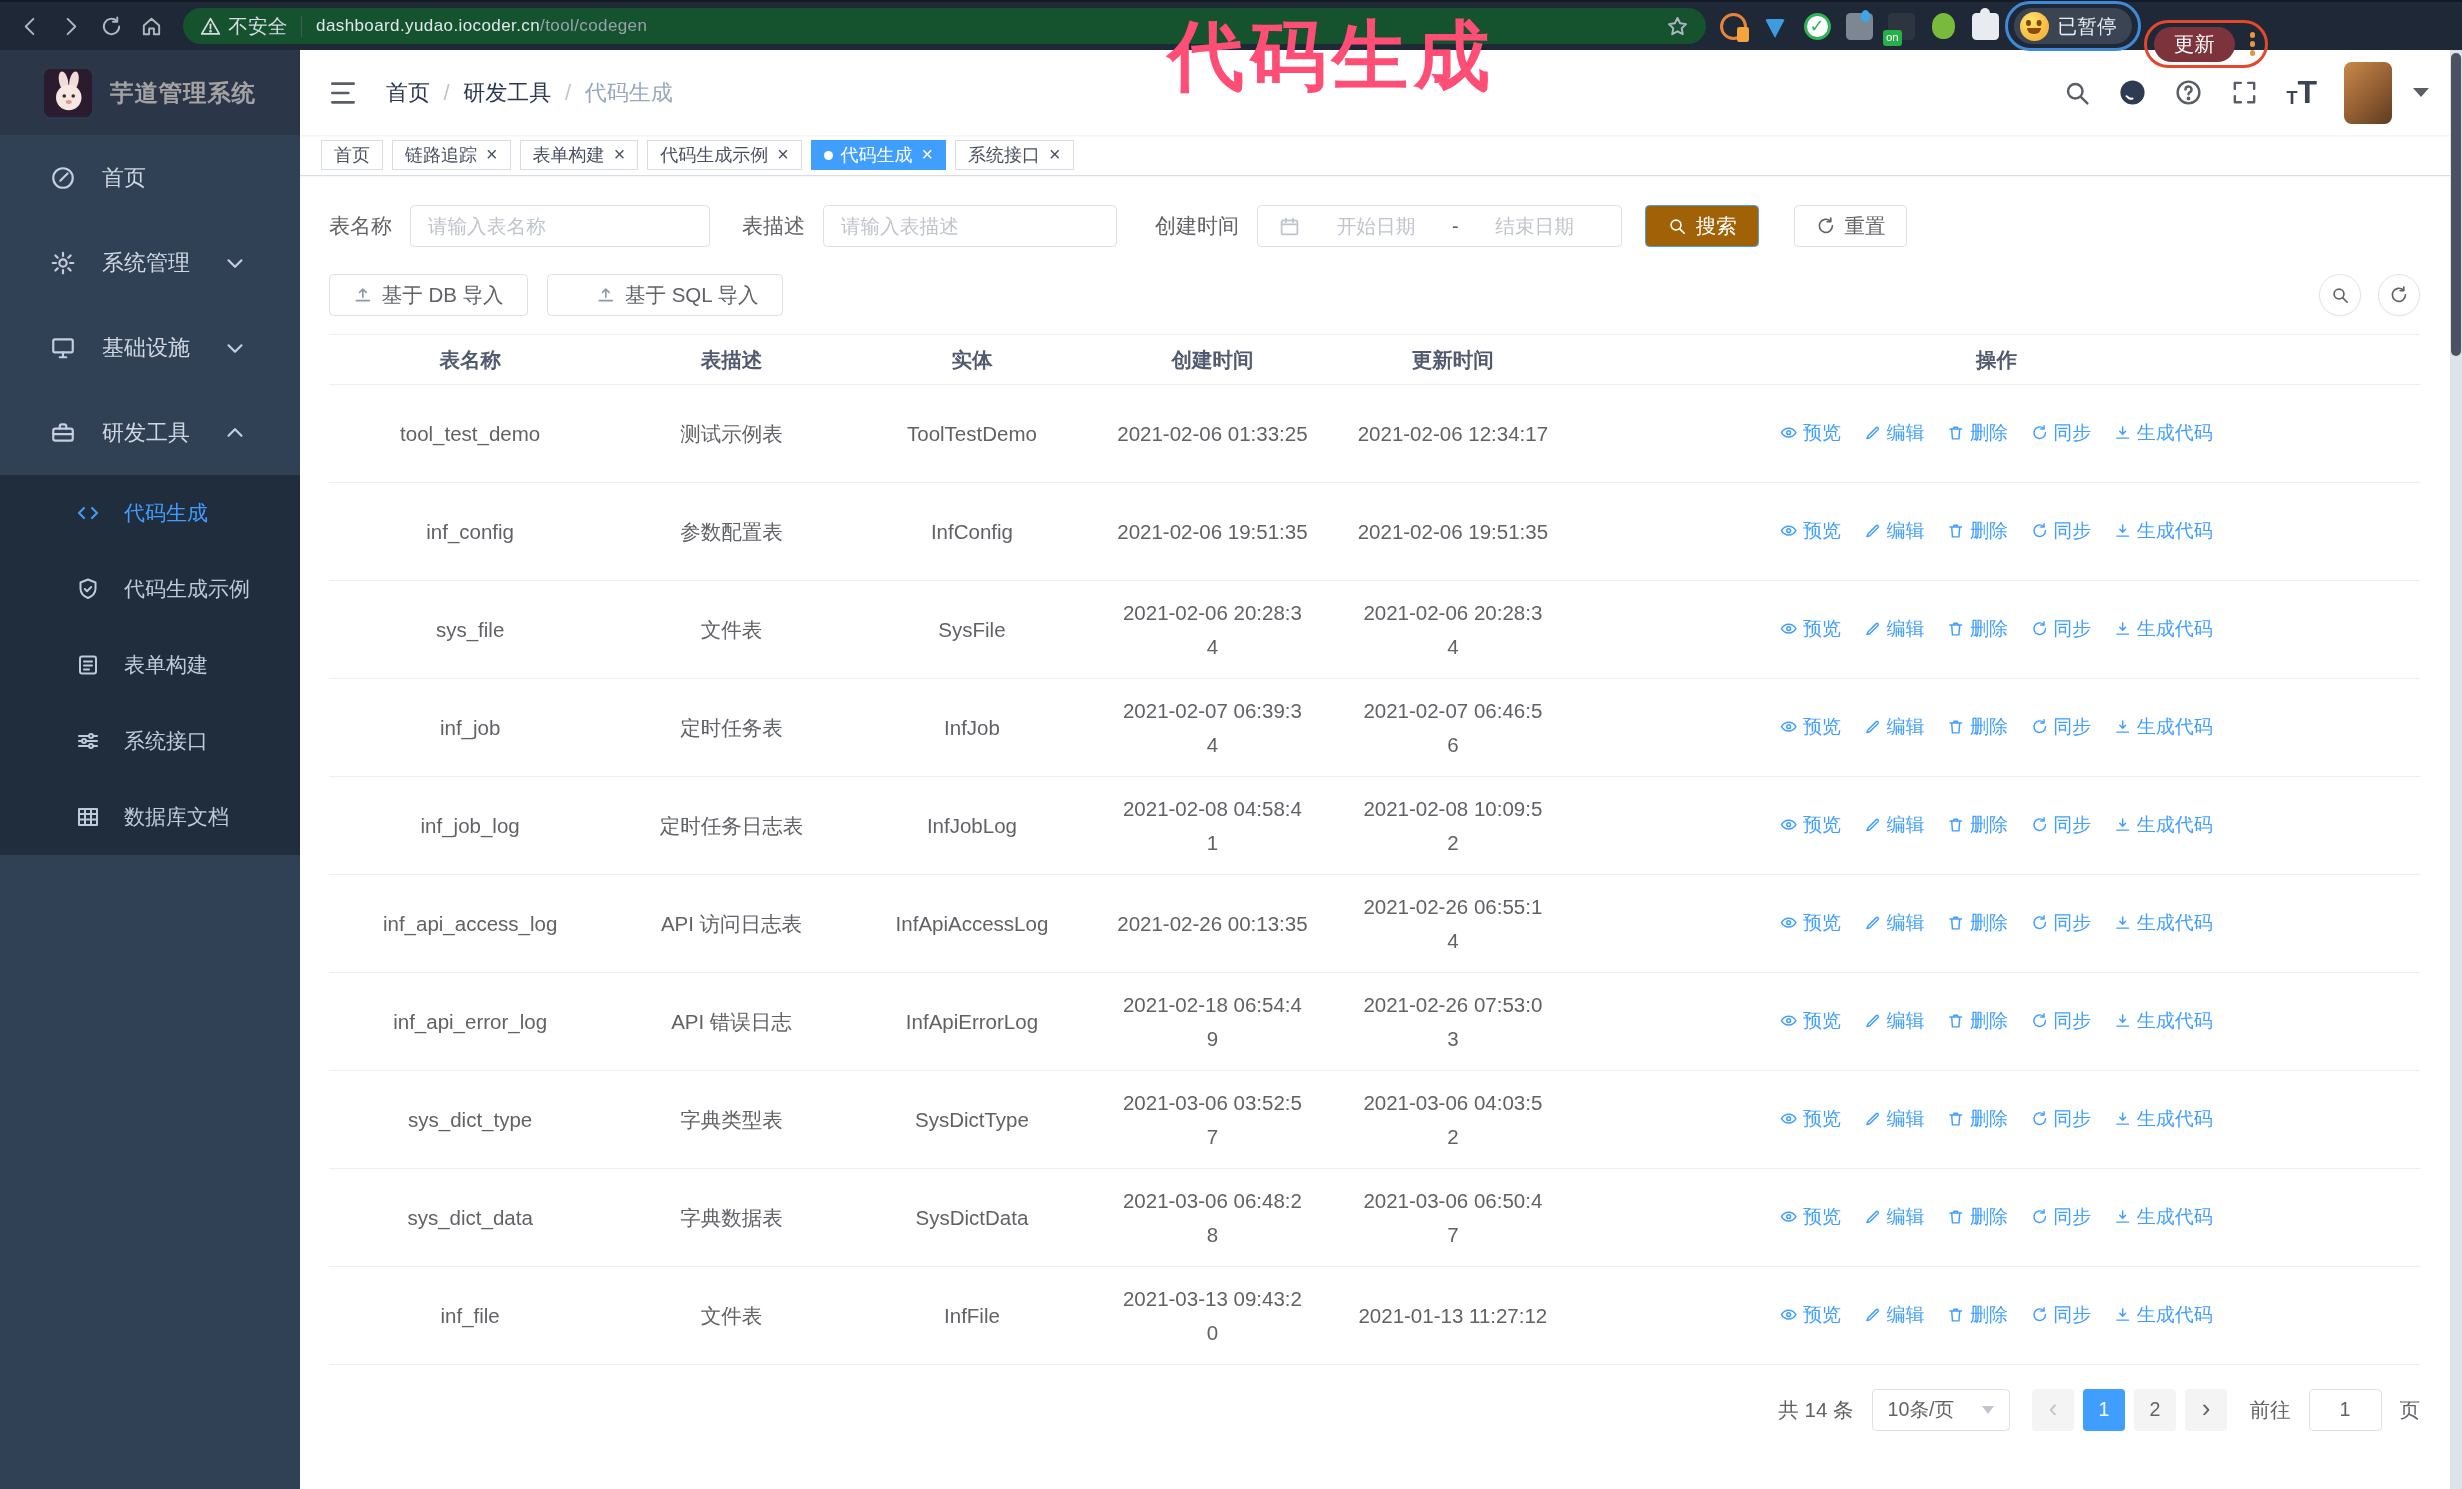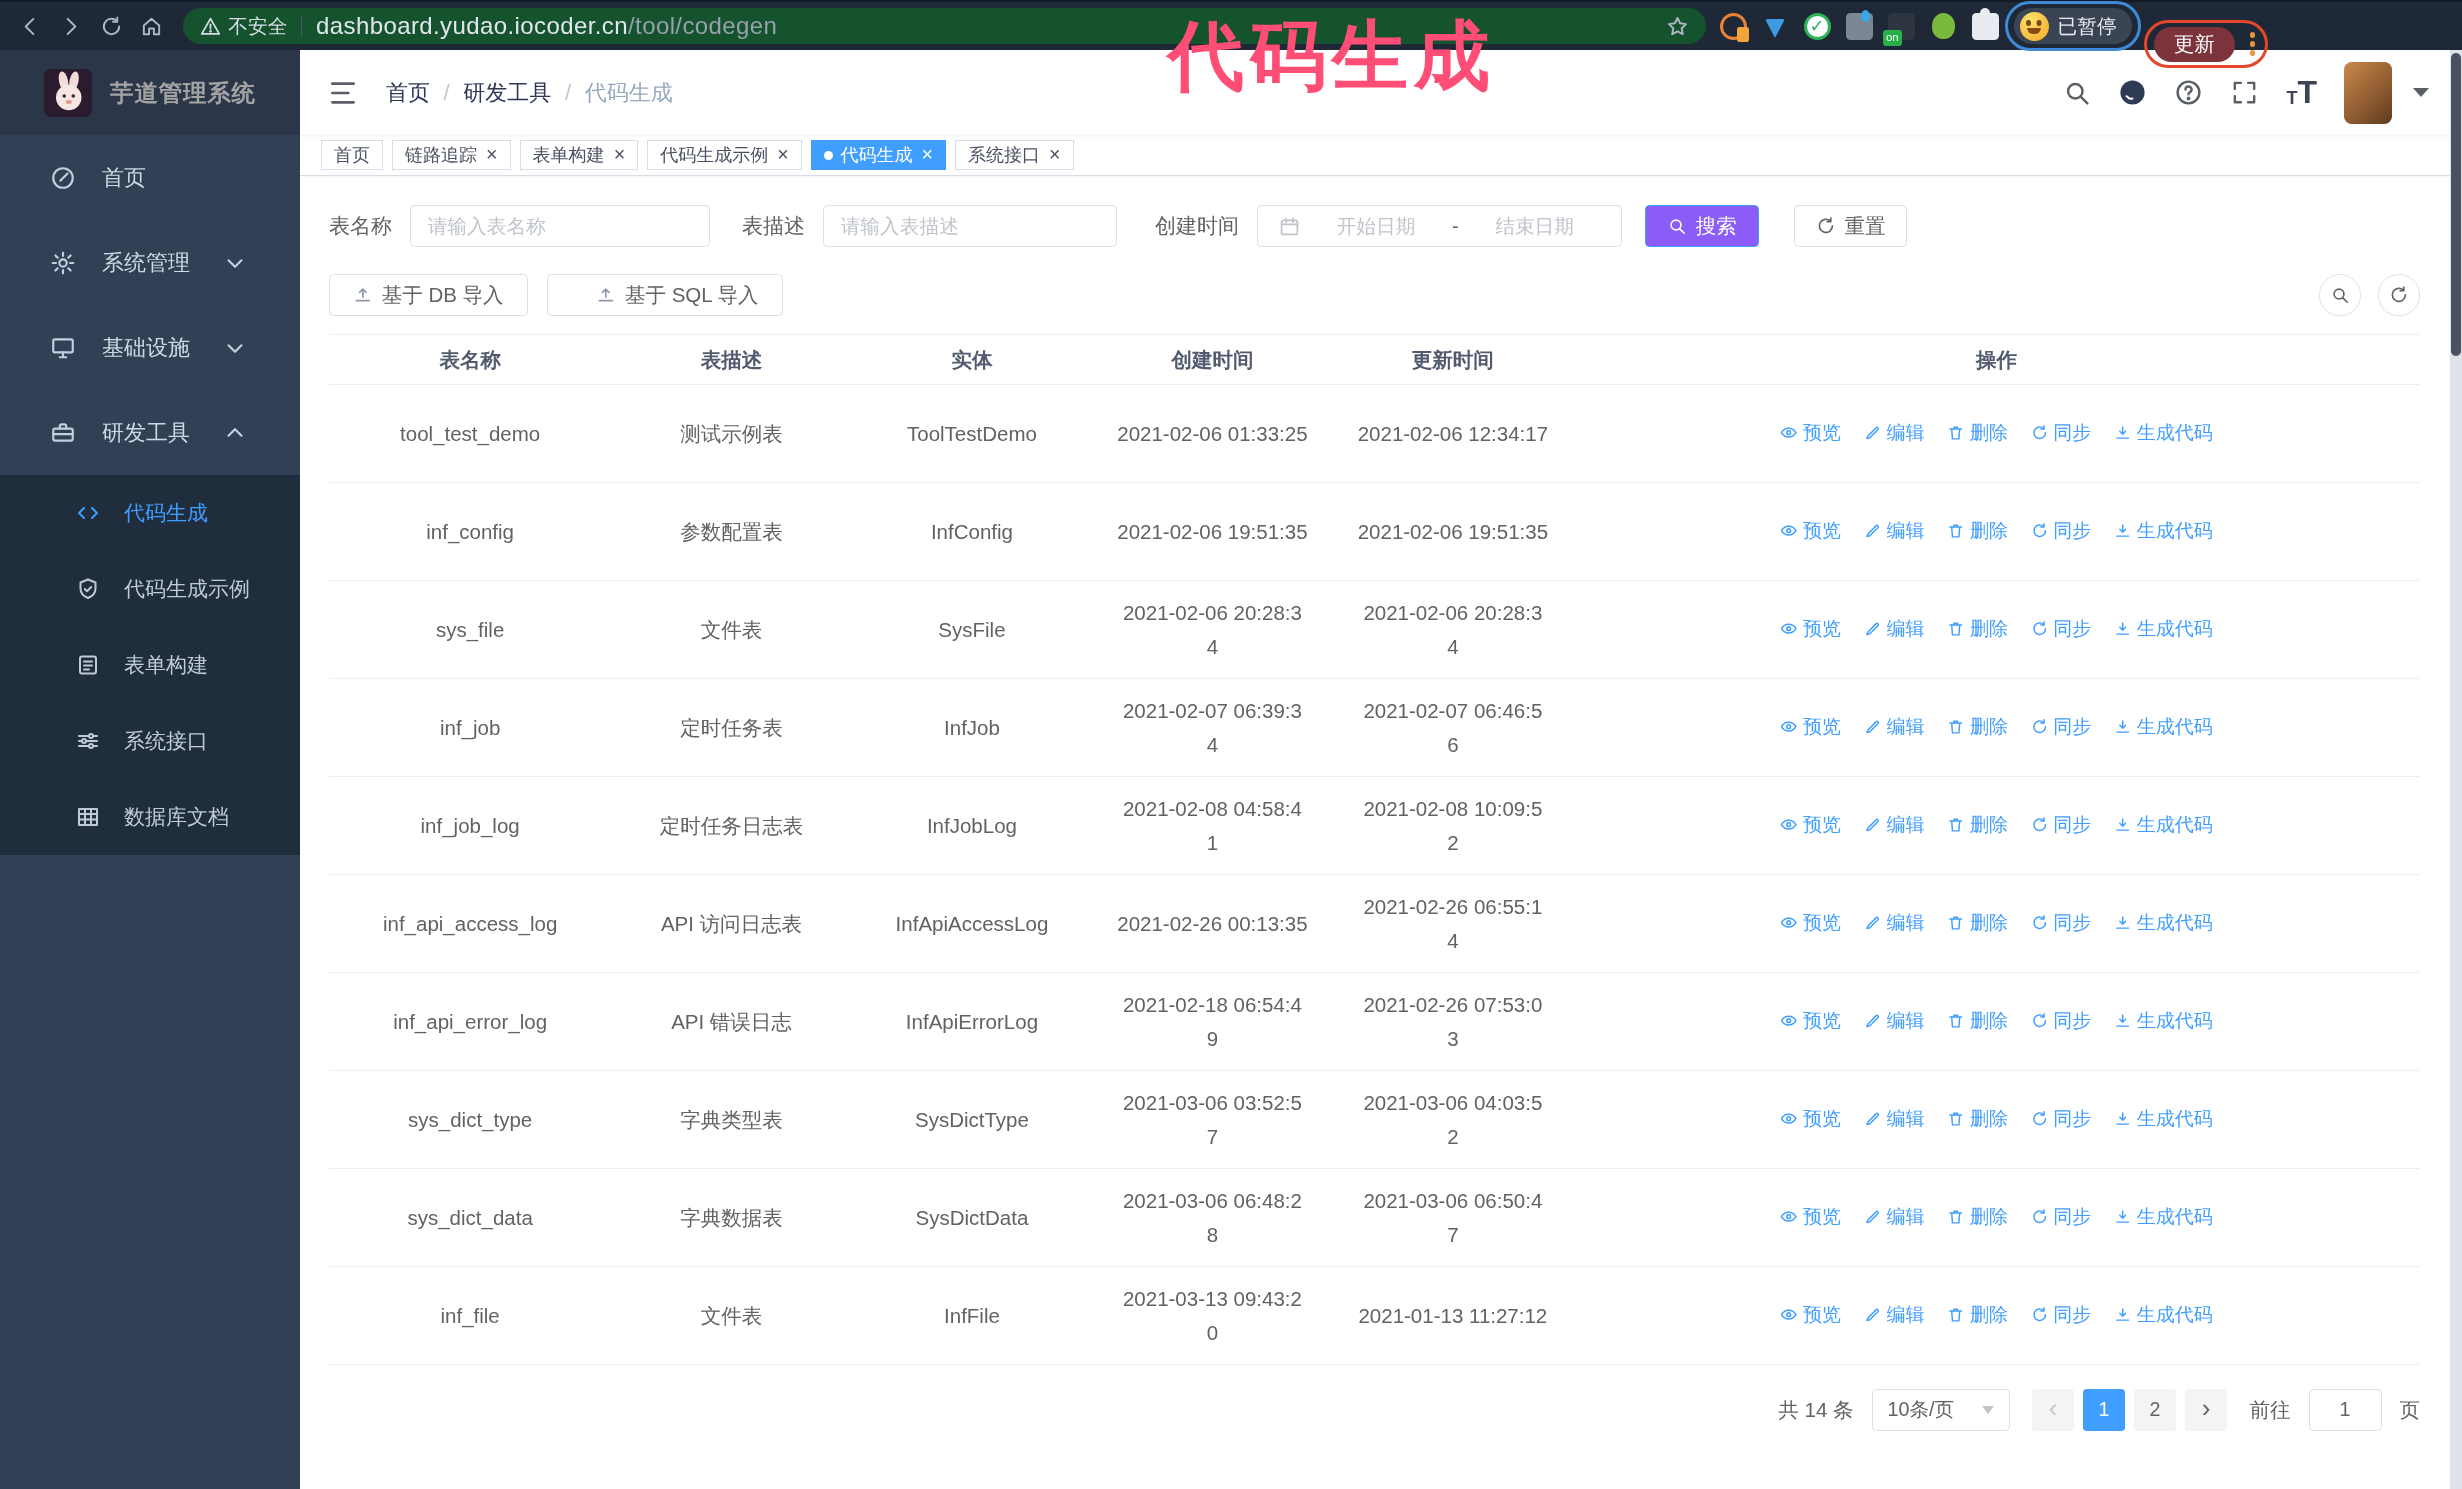--- a/index.html
+++ b/index.html
@@ -17,21 +17,21 @@
   }
   .nav-btn { width:36px; height:36px; color:#aeb6c2; background:none; border:none; display:flex; align-items:center; justify-content:center; }
   .nav-btn .i { width:23px; height:23px; }
   .url-pill {
     flex:1; max-width:1523px; height:36px; background:#14532d; border-radius:18px;
     display:flex; align-items:center; padding:0 16.7px; margin:0 9px; color:#cbd3dd;
   }
   .url-pill .warn { width:21px; height:21px; color:#d6dce4; margin-right:7.6px; }
   .url-pill .sec-label { font-size:19.7px; color:#d6dce4; }
   .url-pill .divider { width:1.5px; height:21px; background:#49536200; background:#4a5565; margin:0 13.6px; }
-  .url-text { font-size:24px; color:#e2e7ee; letter-spacing:0.4px; }
+  .url-text { font-size:17px; color:#e2e7ee; letter-spacing:0.4px; }
   .url-text .path { color:#97a1ae; }
   .url-spacer { flex:1; }
   .star { width:23px; height:23px; color:#aeb6c2; }
   .extensions { display:flex; align-items:center; gap:15px; padding-right:4.5px; }
   .ext { width:27px; height:27px; border-radius:6px; position:relative; display:flex; align-items:center; justify-content:center; font-size:12px; }
   .ext-orange { border:3px solid #e8833a; border-radius:50%; }
   .ext-orange::after { content:''; position:absolute; right:-5.3px; bottom:-5.3px; width:12px; height:15px; background:#f3a43b; border-radius:2.3px; }
   .ext-gem { width:0; height:0; border-left:10.6px solid transparent; border-right:10.6px solid transparent; border-top:19.7px solid #3f9be0; border-radius:3px; margin-top:4.5px; }
   .ext-check { background:#fff; border-radius:50%; color:#2eb457; font-weight:bold; font-size:18px; border:3px solid #2eb457; }
   .ext-grid { background:#7d8794; border-radius:4.5px; }
@@ -102,21 +102,21 @@
   .text-input { height:42px; border:0.8px solid #dcdfe6; border-radius:4.5px; padding:0 16.7px; font-size:19.7px; color:#606266; font-family:inherit; outline:none; }
   .text-input::placeholder { color:#c0c4cc; }
   .in-name { width:300px; margin-right:32px; }
   .in-desc { width:294px; margin-right:38px; }
   .date-range { width:365px; height:42px; border:0.8px solid #dcdfe6; border-radius:4.5px; display:flex; align-items:center; padding:0 21px; gap:10.6px; }
   .date-range .i { width:21px; height:21px; color:#c0c4cc; flex-shrink:0; }
   .date-ph { flex:1; text-align:center; font-size:19.7px; color:#c0c4cc; white-space:nowrap; }
   .date-sep { color:#606266; font-size:19.7px; }
   .btn { height:42px; display:inline-flex; align-items:center; gap:9px; border-radius:4.5px; font-size:20.5px; padding:0 21px; cursor:pointer; border:0.8px solid #dcdfe6; background:#fff; color:#606266; font-family:inherit; white-space:nowrap; }
   .btn .i { width:19.7px; height:19.7px; }
-  .btn-primary { background:#8b5cf6; border-color:#409eff; color:#fff; margin-left:23px; }
+  .btn-primary { background:#a16207; border-color:#409eff; color:#fff; margin-left:23px; }
   .btn-plain { margin-left:35px; }
   .toolbar-row { display:flex; align-items:center; margin:27px 0 18px; }
   .btn-import { padding:0 23px; }
   .btn-import + .btn-import { margin-left:19.7px;padding-left:48px; }
   .btn-import .i { color:#8f98a8; }
   .tool-circles { margin-left:auto; display:flex; gap:16.7px; }
   .circle-btn { width:42px; height:42px; border-radius:50%; border:0.8px solid #dfe4ed; background:#fff; color:#606266; display:flex; align-items:center; justify-content:center; box-shadow:0 0.8px 2.3px rgba(0,0,0,.04); }
   .circle-btn .i { width:19.7px; height:19.7px; }
 
   

